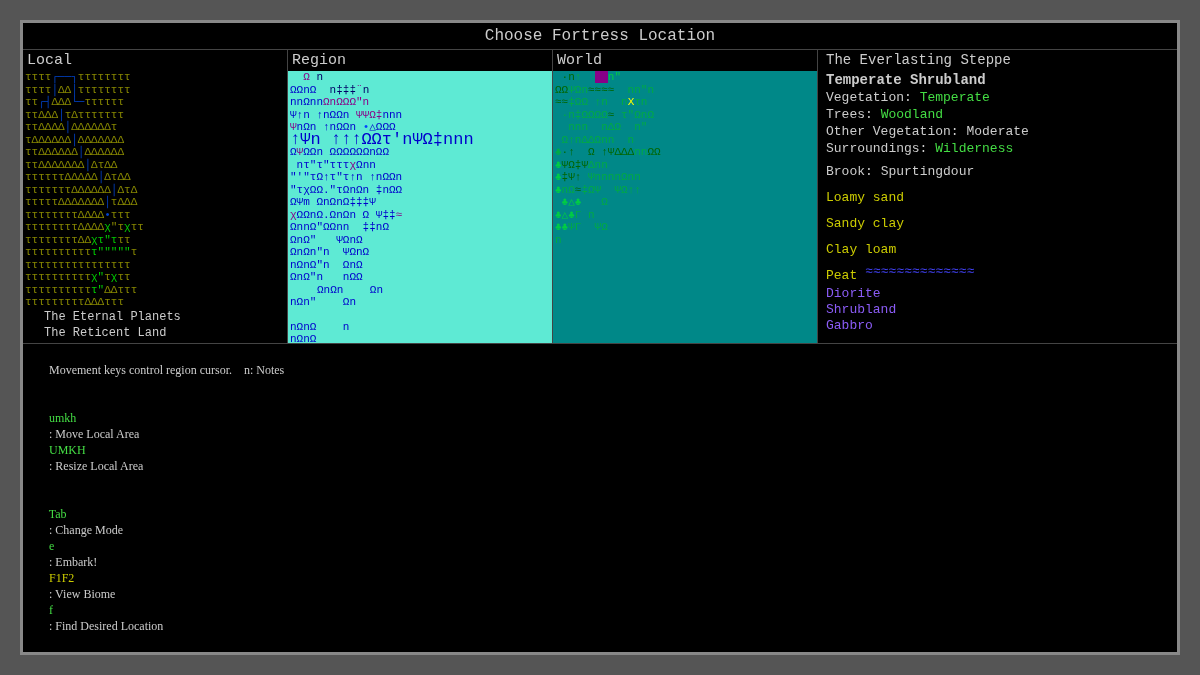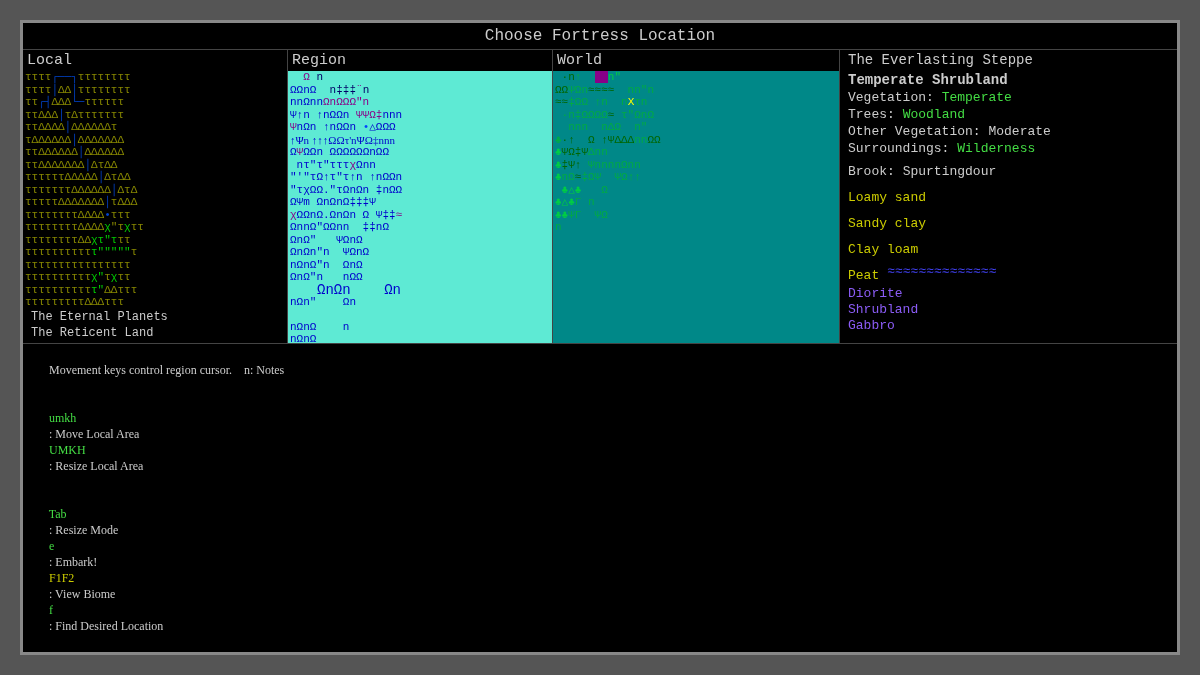--- a/index.html
+++ b/index.html
@@ -41,21 +41,21 @@
     }
     #col-local {
       width: 265px;
       border-right: 1px solid #444;
     }
     #col-region {
       width: 265px;
       border-right: 1px solid #444;
     }
     #col-world {
-      width: 287px;
+      width: 265px;
       border-right: 1px solid #444;
     }
     #col-info {
       flex: 1;
     }
     .col-header {
       color: #ccc;
       font-size: 15px;
       padding: 2px 4px;
       background: #000;
@@ -143,21 +143,21 @@
       font-size: 12px;
       line-height: 16px;
       color: #ccc;
       background: #000;
     }
     .status-row { white-space: pre; font-family: Liberation Serif, serif; }
     .status-green { color: #44dd44; }
     .status-yellow { color: #cccc00; }
     
     #place-names {
-      padding: 2px 8px;
+      padding: 2px 21px;
       font-size: 12px;
       line-height: 16px;
       color: #ccc;
     }
     
     .local-r { white-space: pre; font-size: 11px; line-height: 12.5px; }
     .c-yellow { color: #888800; }
     .c-blue { color: #0044cc; }
     .c-lgreen { color: #00cc00; }
   </style>
@@ -202,53 +202,54 @@
     </div>
 
     <div id="col-region">
       <div class="col-header">Region</div>
       <div class="map-area" id="region-map" style="background:#5eead4;">
         <div class="row" style="color:#000066; white-space:pre; font-size:11px; line-height:12.5px;">  <span style="color:#880088;">Ω</span> n   </div>
         <div class="row" style="color:#000066; white-space:pre; font-size:11px; line-height:12.5px;"><span style="color:#0000cc;">ΩΩnΩ</span>  n‡‡‡<span style="color:#880088;">¨</span>n</div>
         <div class="row" style="color:#000066; white-space:pre; font-size:11px; line-height:12.5px;"><span style="color:#0000cc;">nnΩnn</span><span style="color:#880088;">ΩnΩΩΩ"n</span></div>
         <div class="row" style="color:#0000cc; white-space:pre; font-size:11px; line-height:12.5px;">Ψ↑n ↑nΩΩn <span style="color:#880088;">ΨΨΩ‡</span>nnn</div>
         <div class="row" style="color:#0000cc; white-space:pre; font-size:11px; line-height:12.5px;"><span style="color:#880088;">Ψ</span>nΩn ↑nΩΩn<span style="color:#0044ff;"> •</span>△ΩΩΩ</div>
-        <div class="row" style="color:#0000cc; white-space:pre; font-size:11px; line-height:12.5px;font-family:Liberation Serif, serif;">↑Ψn ↑↑↑ΩΩτ'nΨΩ‡nnn</div>
+        <div class="row" style="color:#0000cc; white-space:pre; font-size:17px; line-height:12.5px;">↑Ψn ↑↑↑ΩΩτ'nΨΩ‡nnn</div>
         <div class="row" style="color:#0000cc; white-space:pre; font-size:11px; line-height:12.5px;">Ω<span style="color:#880088;">Ψ</span>ΩΩn ΩΩΩΩΩΩnΩΩ</div>
         <div class="row" style="color:#0000cc; white-space:pre; font-size:11px; line-height:12.5px;"> nτ"τ"τττ<span style="color:#880088;">χ</span>Ωnn</div>
         <div class="row" style="color:#0000cc; white-space:pre; font-size:11px; line-height:12.5px;">"'"τΩ↑τ"τ↑n ↑nΩΩn</div>
         <div class="row" style="color:#0000cc; white-space:pre; font-size:11px; line-height:12.5px;">"τχΩΩ."τΩnΩn ‡nΩΩ</div>
         <div class="row" style="color:#0000cc; white-space:pre; font-size:11px; line-height:12.5px;">ΩΨm ΩnΩnΩ‡‡‡Ψ</div>
         <div class="row" style="color:#0000cc; white-space:pre; font-size:11px; line-height:12.5px;"><span style="color:#880088;">χ</span>ΩΩnΩ.ΩnΩn Ω Ψ‡‡<span style="color:#880088;">≈</span></div>
         <div class="row" style="color:#0000cc; white-space:pre; font-size:11px; line-height:12.5px;">ΩnnΩ"ΩΩnn  ‡‡nΩ</div>
         <div class="row" style="color:#0000cc; white-space:pre; font-size:11px; line-height:12.5px;">ΩnΩ"   ΨΩnΩ</div>
         <div class="row" style="color:#0000cc; white-space:pre; font-size:11px; line-height:12.5px;">ΩnΩn"n  ΨΩnΩ</div>
         <div class="row" style="color:#0000cc; white-space:pre; font-size:11px; line-height:12.5px;">nΩnΩ"n  ΩnΩ</div>
         <div class="row" style="color:#0000cc; white-space:pre; font-size:11px; line-height:12.5px;">ΩnΩ"n   nΩΩ</div>
-        <div class="row" style="color:#0000cc; white-space:pre; font-size:14px; line-height:12.5px;padding-left:27px;">ΩnΩn    Ωn</div>
+        <div class="row" style="color:#0000cc; white-space:pre; font-size:11px; line-height:12.5px;padding-left:27px;">ΩnΩn    Ωn</div>
         <div class="row" style="color:#0000cc; white-space:pre; font-size:11px; line-height:12.5px;">nΩn"    Ωn</div>
         <div class="row" style="color:#0000cc; white-space:pre; font-size:11px; line-height:12.5px;margin-top:12px;">nΩnΩ    n</div>
         <div class="row" style="color:#0000cc; white-space:pre; font-size:11px; line-height:12.5px;">nΩnΩ</div>
         <div class="row" style="color:#0000cc; white-space:pre; font-size:11px; line-height:12.5px;">nΩΩn</div>
 
         <div class="row" style="color:#0000cc; white-space:pre; font-size:11px; line-height:12.5px;"></div>
         <div class="row" style="color:#0000cc; white-space:pre; font-size:11px; line-height:12.5px;"></div>
         <div class="row" style="color:#0000cc; white-space:pre; font-size:11px; line-height:12.5px;"></div>
         <div class="row" style="color:#0000cc; white-space:pre; font-size:11px; line-height:12.5px;"></div>
       </div>
     </div>
 
     <div id="col-world">
       <div class="col-header">World</div>
       <div class="map-area" id="world-map" style="background:#008888;">
         <div class="row" style="color:#00aa44; white-space:pre; font-size:11px; line-height:12.5px;"> <span style="color:#006600;">·n</span>↑  <span style="color:#880088; background:#880088;">  </span><span style="color:#00cc44;">n"</span></div>
         <div class="row" style="color:#00aa44; white-space:pre; font-size:11px; line-height:12.5px;"><span style="color:#006600;">ΩΩ</span>ΨΩn<span style="color:#006600;">≈≈≈≈</span>  nn"n</div>
         <div class="row" style="color:#00aa44; white-space:pre; font-size:11px; line-height:12.5px;"><span style="color:#006600;">≈≈</span>‡ΩΩ ↑n  n<span style="color:#ffff00;">X</span>τn</div>
         <div class="row" style="color:#00aa44; white-space:pre; font-size:11px; line-height:12.5px;"> ·n‡ΩΩΩΩ<span style="color:#006600;">≈</span> τ"ΩnΩ</div>
         <div class="row" style="color:#00aa44; white-space:pre; font-size:11px; line-height:12.5px;">  nnn  nΔΩ  n"</div>
+        <div class="row" style="color:#00aa44; white-space:pre; font-size:11px; line-height:12.5px;"> Ω↑nΔΔΩnn  n</div>
         <div class="row" style="color:#006600; white-space:pre; font-size:11px; line-height:12.5px;"><span style="color:#00aa44;">♣</span>·↑  Ω ↑ΨΔΔΔ<span style="color:#00aa44;">nn</span>ΩΩ</div>
         <div class="row" style="color:#006600; white-space:pre; font-size:11px; line-height:12.5px;"><span style="color:#00cc44;">♣</span>ΨΩ‡Ψ<span style="color:#00aa44;">Δnn</span></div>
         <div class="row" style="color:#006600; white-space:pre; font-size:11px; line-height:12.5px;"><span style="color:#00cc44;">♣</span>‡Ψ↑ <span style="color:#00aa44;">ΨnnnnΩnn</span></div>
         <div class="row" style="color:#00aa44; white-space:pre; font-size:11px; line-height:12.5px;"><span style="color:#00cc44;">♣</span>nΩ<span style="color:#006600;">≈</span>‡ΩΨ  ΨΩ↑↑</div>
         <div class="row" style="color:#00aa44; white-space:pre; font-size:11px; line-height:12.5px;"> <span style="color:#00cc44;">♣△♣</span>   Ω</div>
         <div class="row" style="color:#00aa44; white-space:pre; font-size:11px; line-height:12.5px;"><span style="color:#00cc44;">♣△♣</span>Γ n</div>
         <div class="row" style="color:#00aa44; white-space:pre; font-size:11px; line-height:12.5px;"><span style="color:#00cc44;">♣♣</span>ΨΓ  ΨΩ</div>
         <div class="row" style="color:#00aa44; white-space:pre; font-size:11px; line-height:12.5px;">n</div>
         <div class="row" style="color:#00aa44; white-space:pre; font-size:11px; line-height:12.5px;"></div>
         <div class="row" style="color:#00aa44; white-space:pre; font-size:11px; line-height:12.5px;"></div>
@@ -319,21 +320,21 @@
       <span>Movement keys control region cursor.    n: Notes</span>
     </div>
     <div class="status-row">
       <span class="status-green">umkh</span>
       <span>: Move Local Area    </span>
       <span class="status-green">UMKH</span>
       <span>: Resize Local Area</span>
     </div>
     <div class="status-row">
       <span class="status-green">Tab</span>
-      <span>: Resize Mode  </span>
+      <span>: Change Mode  </span>
       <span class="status-green">e</span>
       <span>: Embark!    </span>
       <span class="status-yellow">F1F2</span>
       <span>: View Biome    </span>
       <span class="status-green">f</span>
       <span>: Find Desired Location</span>
     </div>
   </div>
 </div>
 

